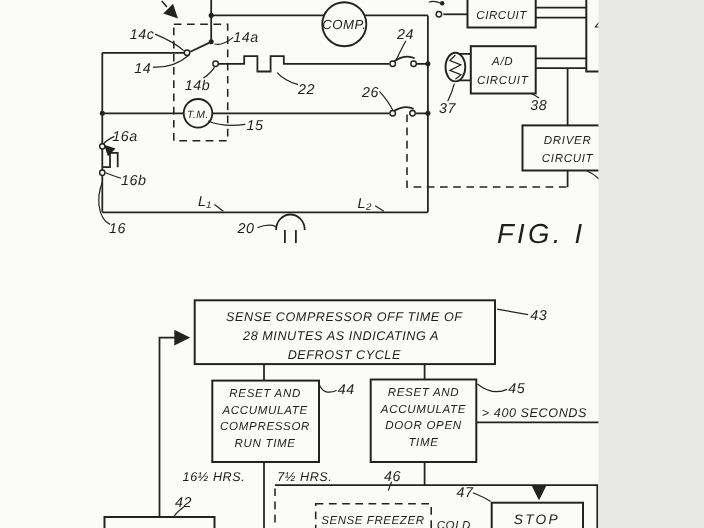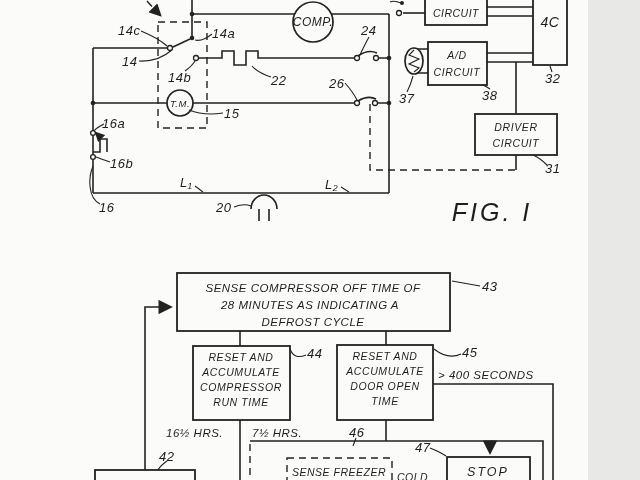--- a/index.html
+++ b/index.html
@@ -1,16 +1,16 @@
 <!DOCTYPE html>
 <html><head>
 <meta charset="utf-8">
 <style>
   html,body{margin:0;padding:0;background:#e8e8e6;}
-  #sheet{position:relative;width:588px;height:480px;background:#fbfbf9;overflow:hidden;
+  #sheet{position:relative;width:544px;height:480px;background:#fbfbf9;overflow:hidden;
          font-family:"Liberation Sans",sans-serif;}
   svg{position:absolute;left:0;top:0;}
   text{font-family:"Liberation Sans",sans-serif;font-style:italic;fill:#1e1e1e;letter-spacing:.5px;}
   .ref{font-size:13px;}
   .boxtxt{font-size:10.5px;letter-spacing:.6px;}
   .stroke{stroke:#222;fill:none;stroke-width:1.6;}
   .thin{stroke:#222;fill:none;stroke-width:1.1;}
   .boxline{stroke:#222;fill:none;stroke-width:1.8;}
   .dash{stroke:#222;fill:none;stroke-width:1.4;stroke-dasharray:7 5;}
   .dot{fill:#222;stroke:none;}

